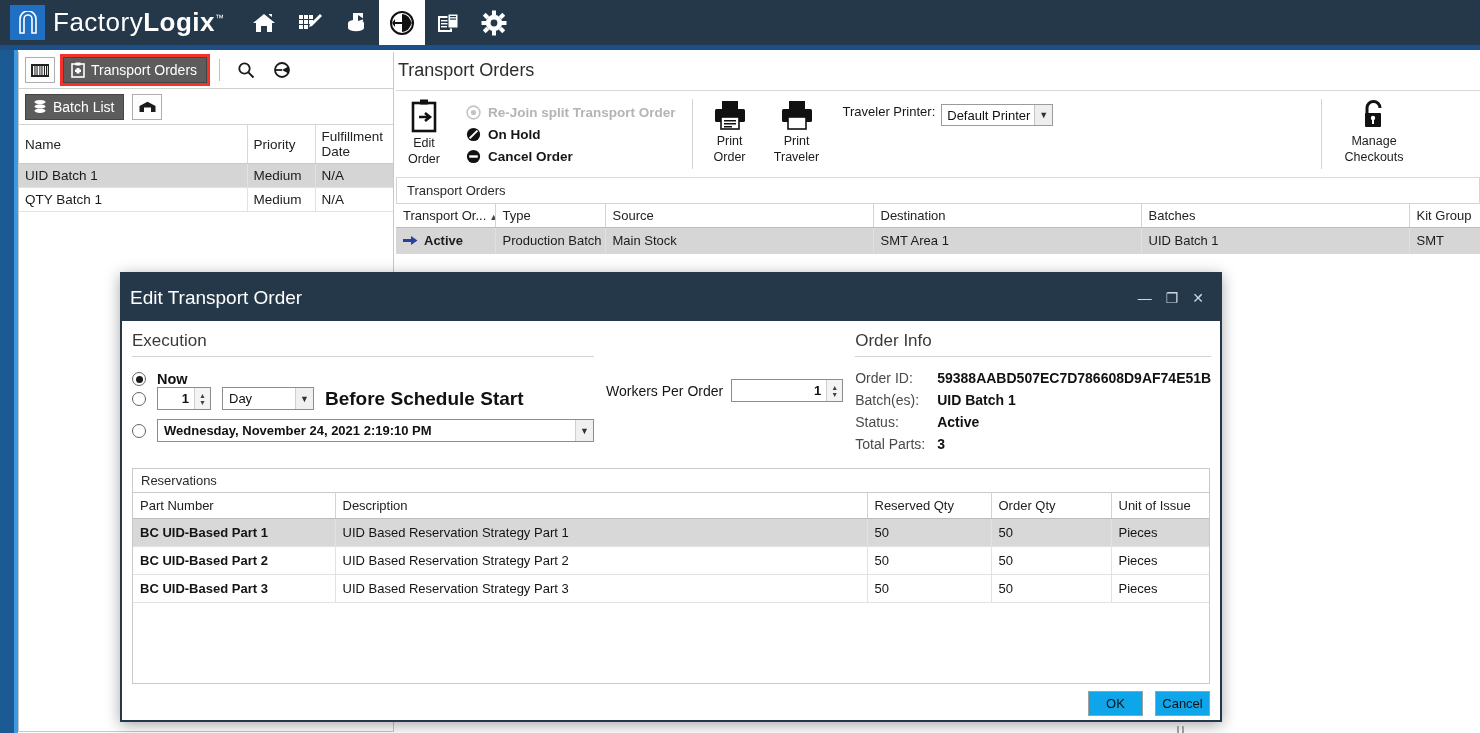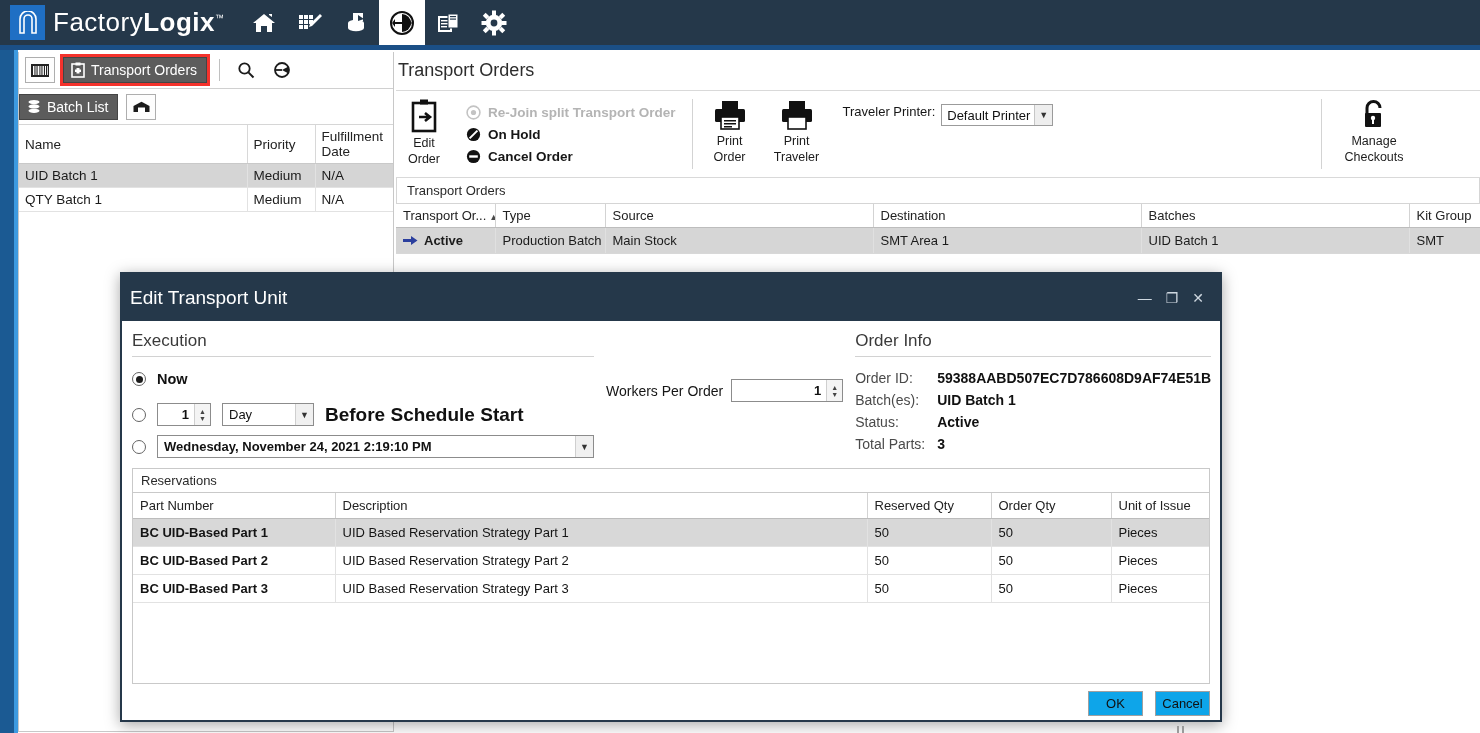--- a/index.html
+++ b/index.html
@@ -74,21 +74,21 @@
     height: 26px; padding: 0 9px 0 7px;
     background: #5c5c5c; color: #ffffff; font-size: 14px;
     border: 1px solid #444; cursor: pointer; white-space: nowrap;
   }
   .tab-chip.redring { outline: 3px solid #f4322c; outline-offset: 0px; }
   .tool-sep { width: 1px; height: 22px; background: #c0c0c0; margin: 0 4px; }
   .tool-icon { width: 28px; height: 26px; display: flex; align-items: center; justify-content: center; cursor: pointer; }
 
   .lp-body { border-top: 1px solid #d0d0d0; }
   .lp-subbar {
-    height: 36px; display: flex; align-items: center; gap: 8px; padding-left: 0;
+    height: 36px; display: flex; align-items: center; gap: 8px; padding-left: 6px;
     background: #fff; border-bottom: 1px solid #d6d6d6;
   }
   .grid { width: 100%; border-collapse: collapse; font-size: 13.5px; }
   .grid th {
     text-align: left; font-weight: normal; color: #222;
     padding: 4px 6px; border-right: 1px solid #d8d8d8; border-bottom: 1px solid #c9c9c9;
     background: #ffffff; font-size: 13.5px;
   }
   .grid td {
     padding: 4px 6px; border-right: 1px solid #e2e2e2; border-bottom: 1px solid #e2e2e2;
@@ -538,38 +538,38 @@
           <td>UID Batch 1</td>
           <td style="border-right:none;">SMT</td>
         </tr>
       </tbody>
     </table>
   </div>
 
   <div class="dialog">
 
     <div class="dlg-title">
-      <div class="t">Edit Transport Unit</div>
+      <div class="t">Edit Transport Order</div>
       <div class="dlg-ctrls">
         <span class="dlg-ctrl">—</span>
         <span class="dlg-ctrl">❐</span>
         <span class="dlg-ctrl">✕</span>
       </div>
     </div>
 
     <div class="dlg-body">
 
       <div style="display:flex; align-items:flex-start;">
 
         <div style="width:462px;">
           <div class="section-title">Execution</div>
           <div class="section-rule"></div>
 
           <div style="padding-top:14px;">
-            <div style="display:flex; align-items:center; gap:11px; margin-bottom:16px;">
+            <div style="display:flex; align-items:center; gap:11px; margin-bottom:0;">
               <span class="radio on"></span>
               <span style="font-size:14.5px; font-weight:bold; color:#111;">Now</span>
             </div>
 
             <div style="display:flex; align-items:center; gap:11px; margin-bottom:9px;">
               <span class="radio"></span>
               <span class="spin" style="width:54px;">
                 <input type="text" style="width: 36px;" value="1">
                 <span class="btns">
                     <span>▲</span>

